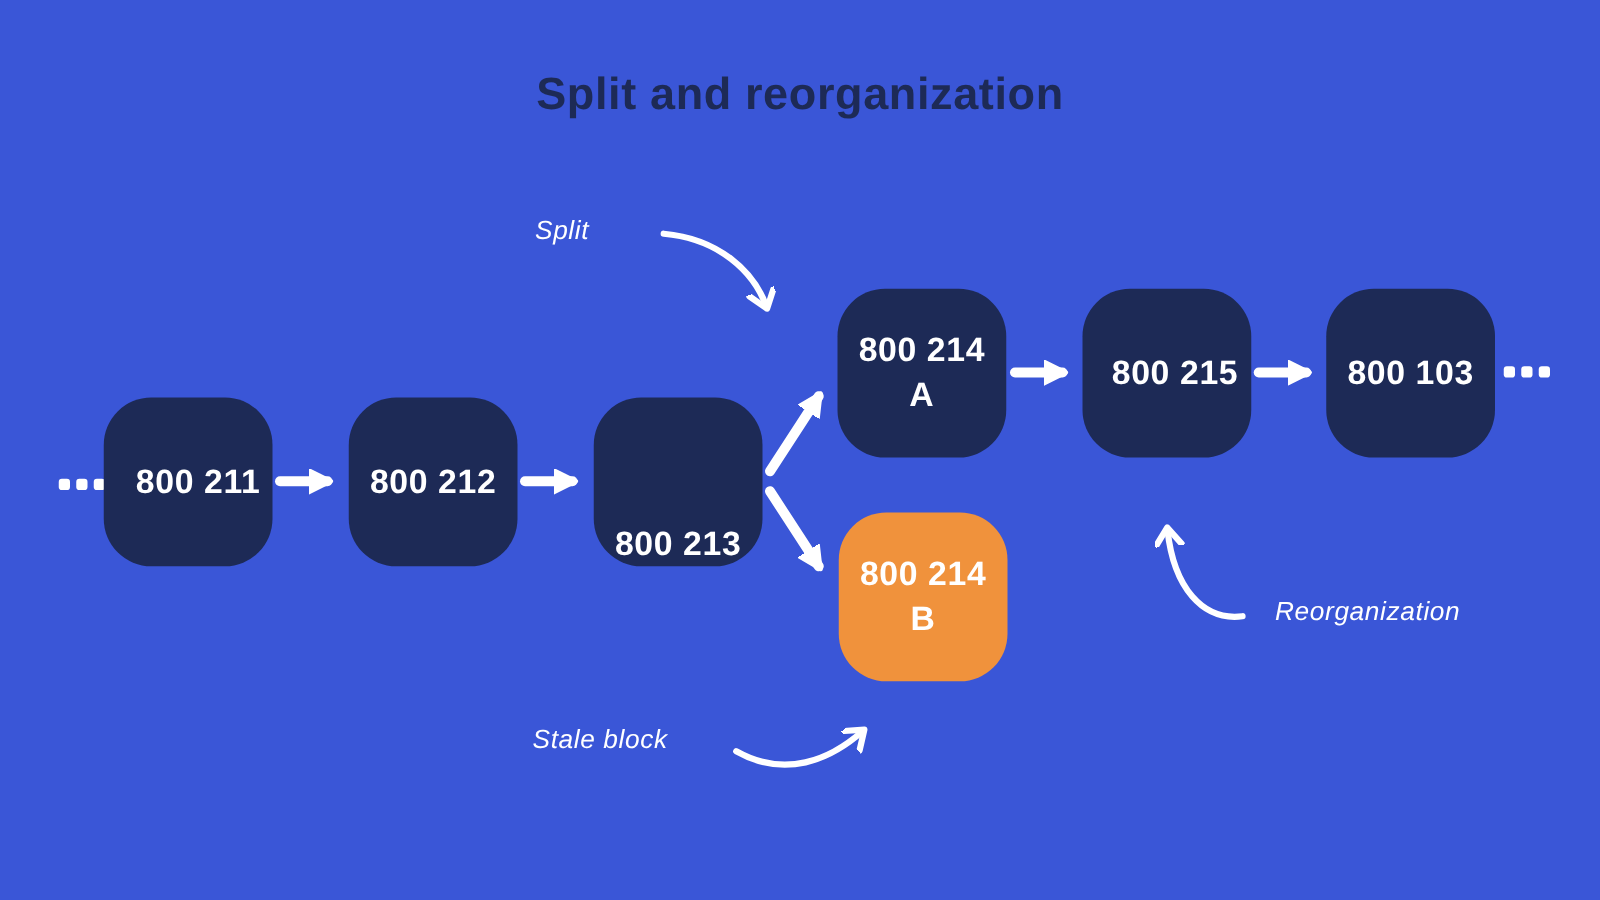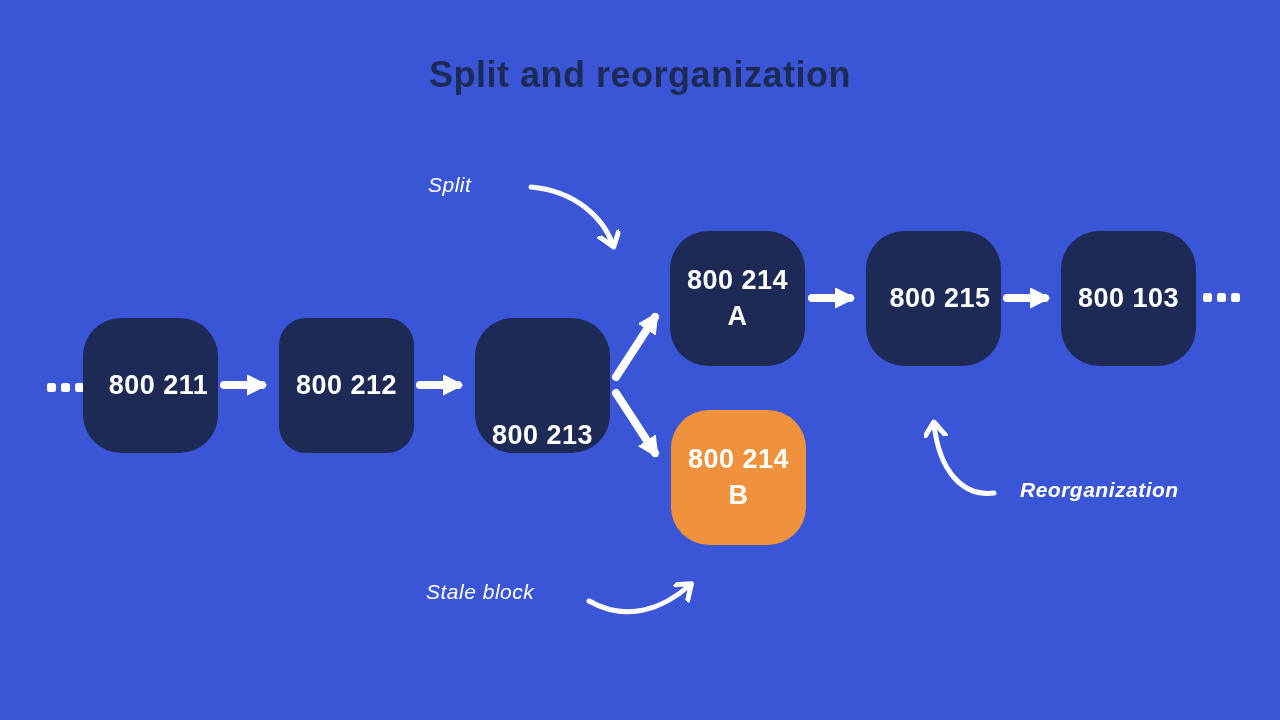--- a/index.html
+++ b/index.html
@@ -40,21 +40,21 @@
     color:var(--white);
     font-size:27px;
     font-weight:700;
     letter-spacing:0.5px;
     line-height:1.3;
   }
   .block.stale{background:var(--orange);}
   .block .line{display:block;}
   .block .line:empty{display:none;}
   .b-211{left:83px;top:318px;padding-left:16px;}
-  .b-212{left:279px;top:318px;border-radius:27px;}
+  .b-212{left:279px;top:318px;}
   .b-213{left:475px;top:318px;align-items:flex-end;}
   .b-214a{left:670px;top:231px;}
   .b-214b{left:671px;top:410px;}
   .b-215{left:866px;top:231px;padding-left:13px;}
   .b-216{left:1061px;top:231px;}
   .ellipsis{
     position:absolute;
     display:flex;
     gap:5px;
     align-items:center;
@@ -71,21 +71,21 @@
     position:absolute;
     color:var(--white);
     font-size:21px;
     font-style:italic;
     font-weight:400;
     letter-spacing:0.5px;
     white-space:nowrap;
   }
   .ann-split{left:428px;top:173px;}
   .ann-stale{left:426px;top:580px;font-style:italic;}
-  .ann-reorg{left:1020px;top:478px;font-weight:bold;}
+  .ann-reorg{left:1020px;top:478px;}
   .overlay{
     position:absolute;
     left:0;top:0;
     width:1280px;height:720px;
     pointer-events:none;
   }
 </style>
 </head>
 <body>
 

